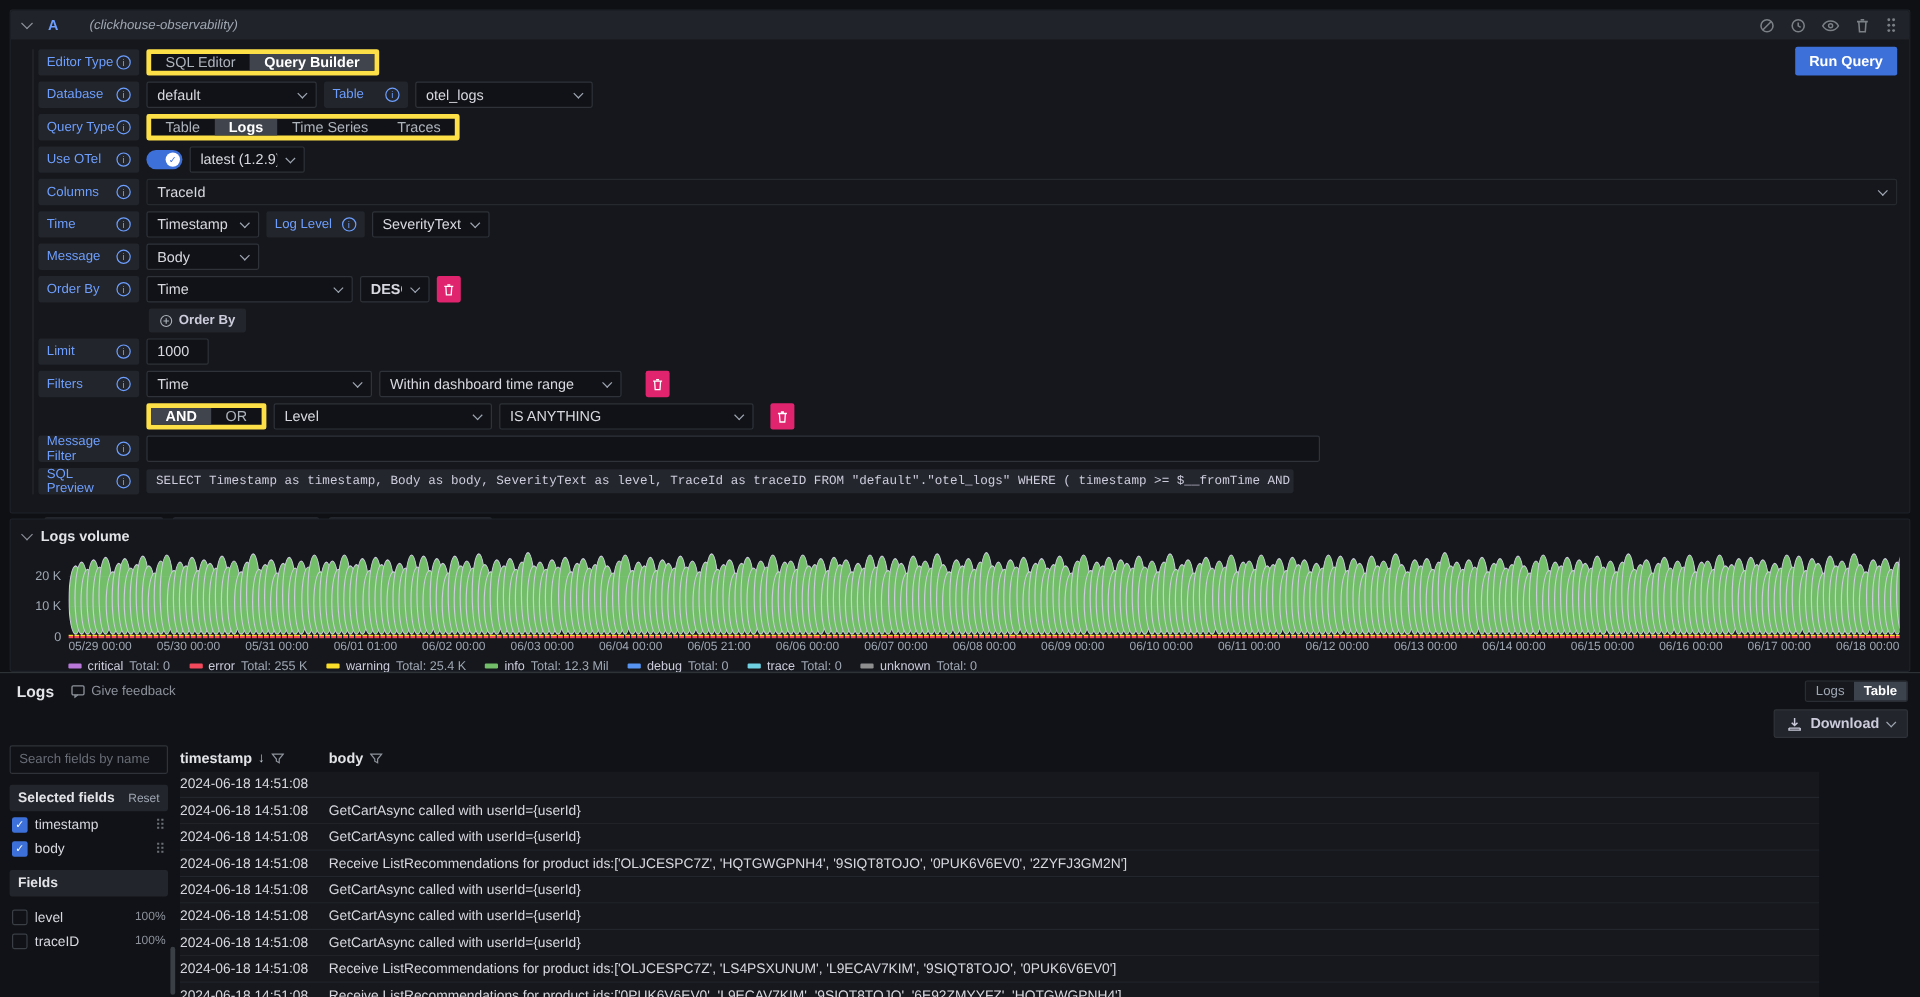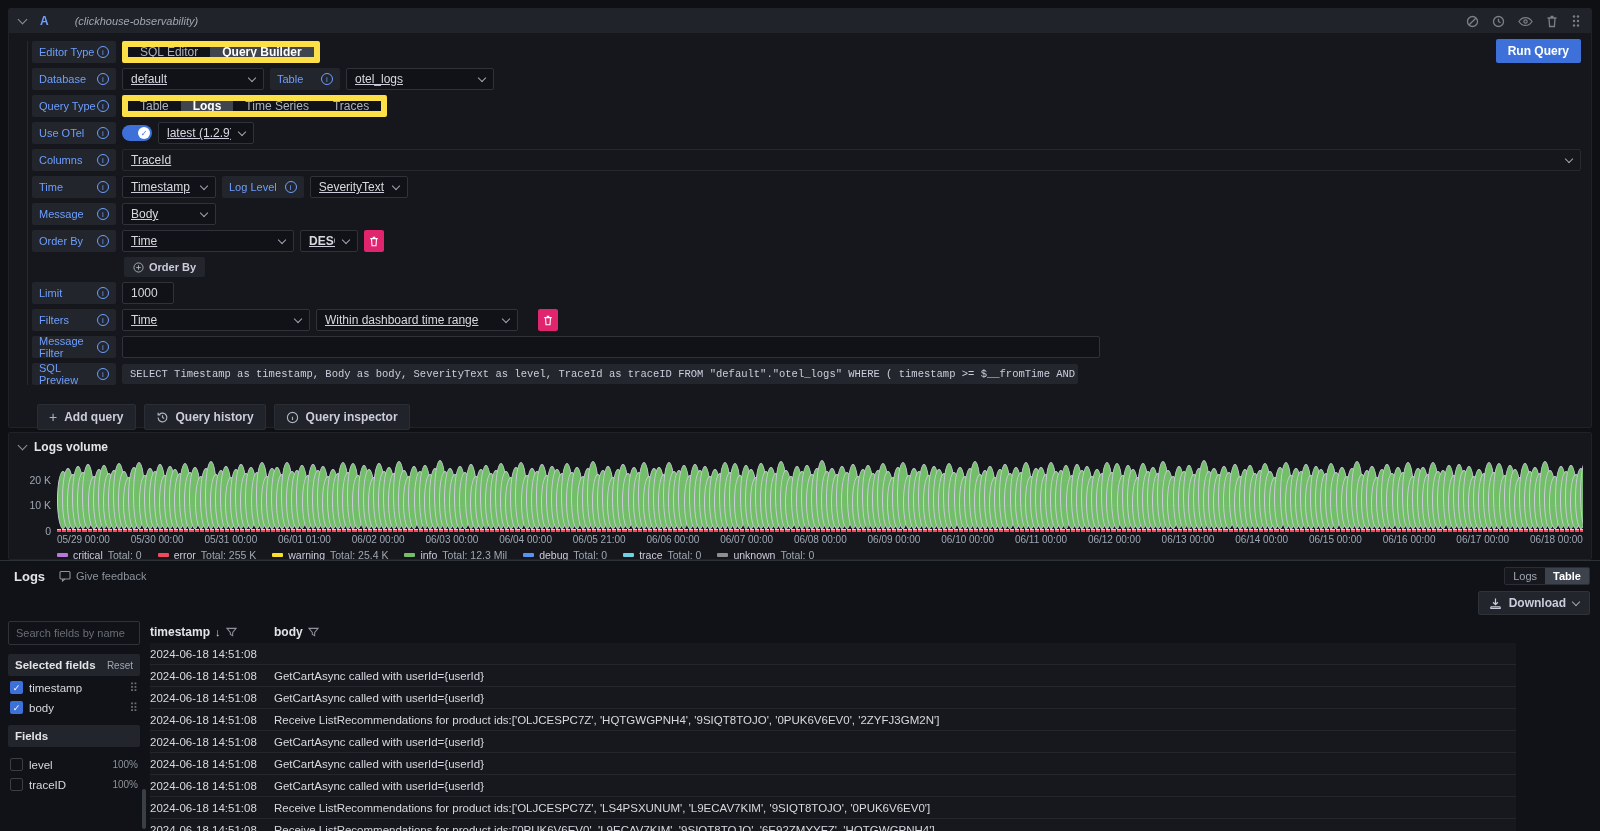--- a/index.html
+++ b/index.html
@@ -16,24 +16,24 @@
   .q-actions{margin-left:auto;display:flex;align-items:center;gap:13px;color:#7b8087;}
   .q-actions svg{display:block;}
   .run-btn{position:absolute;top:30px;right:10px;background:#3d71d9;color:#fff;border:none;border-radius:2px;height:24px;padding:0 12px;font-size:12px;font-weight:bold;font-family:inherit;cursor:pointer;}
 
   .q-body{padding:8px 10px 0 18px;}
   .qrows{border-left:1px solid #26292e;padding-left:4px;}
   .frow{display:flex;align-items:center;margin-bottom:5px;gap:6px;}
   .flabel{background:#22252b;color:#6e9fff;height:22px;display:flex;align-items:center;justify-content:space-between;padding:0 7px;width:84px;border-radius:2px;font-size:11px;flex:none;}
   .flabel.inner{width:auto;min-width:70px;gap:8px;}
   .info{width:12px;height:12px;border:1px solid currentColor;border-radius:50%;font-size:8px;display:flex;align-items:center;justify-content:center;font-style:normal;flex:none;}
-  .seg-group{display:flex;background:#111217;border:6px solid #fde047;border-radius:2px;height:22px;overflow:hidden;}
+  .seg-group{display:flex;background:#111217;border:4px solid #fde047;border-radius:2px;height:22px;overflow:hidden;}
   .seg-opt{padding:0 12px;display:flex;align-items:center;color:#aeb4bc;cursor:pointer;font-size:12px;}
   .seg-opt.active{background:#40444d;color:#fff;font-weight:bold;}
-  .select{background:#111217;border:1px solid #2f3339;border-radius:2px;height:22px;display:flex;align-items:center;padding:0 8px;gap:8px;cursor:pointer;text-decoration:underline;}
+  .select{background:#111217;border:1px solid #2f3339;border-radius:2px;height:22px;display:flex;align-items:center;padding:0 8px;gap:8px;cursor:pointer;}
   .select .val{flex:1;color:#d8d9e0;white-space:nowrap;overflow:hidden;}
   .chev{width:6px;height:6px;border-right:1.3px solid #9fa7b3;border-bottom:1.3px solid #9fa7b3;transform:rotate(45deg);margin-top:-3px;flex:none;}
   .toggle{width:30px;height:16px;background:#3d71d9;border-radius:9px;position:relative;cursor:pointer;flex:none;}
   .toggle .knob{position:absolute;right:2px;top:2px;width:12px;height:12px;background:#fff;border-radius:50%;color:#3d71d9;font-size:8px;display:flex;align-items:center;justify-content:center;font-weight:bold;}
   .text-input{background:#111217;border:1px solid #2f3339;border-radius:2px;height:22px;color:#d8d9e0;padding:0 8px;font-family:inherit;font-size:12px;}
   .trash-btn{background:#e0246e;border:none;border-radius:2px;width:20px;height:22px;display:flex;align-items:center;justify-content:center;cursor:pointer;flex:none;}
   .add-inline{background:#22252b;border:none;border-radius:2px;height:20px;display:flex;align-items:center;gap:5px;color:#ccccdc;padding:0 9px;font-size:11px;font-weight:bold;font-family:inherit;cursor:pointer;margin-left:2px;}
   .sql-box{background:#24262d;border-radius:2px;min-height:20px;display:flex;align-items:center;padding:2px 8px;font-family:"Liberation Mono","DejaVu Sans Mono",monospace;font-size:10.5px;color:#ccccdc;white-space:nowrap;overflow:hidden;}
   .q-footer{display:flex;gap:8px;padding:14px 0 0 10px;}
   .q-footer button{background:#202329;border:1px solid #2a2e34;border-radius:2px;height:26px;display:flex;align-items:center;gap:7px;color:#ccccdc;padding:0 11px;font-size:12px;font-weight:bold;font-family:inherit;cursor:pointer;}
@@ -284,20 +284,40 @@
           <span class="val">Within dashboard time range</span>
             <span class="chev"></span>
         </div>
         <button class="trash-btn" style="margin-left:14px">
           <svg width="10" height="11" viewBox="0 0 12 13" fill="none" stroke="#fff" stroke-width="1.3">
               <path d="M1.5 3h9M4.5 1.5h3M3 3l.6 8.5h4.8L9 3"></path>
             </svg>
         </button>
       </div>
 
+      <div class="frow">
+        <div style="width:84px;flex:none"></div>
+        <div class="seg-group">
+          <div class="seg-opt active" style="font-weight:bold">AND</div>
+          <div class="seg-opt">OR</div>
+        </div>
+        <div class="select" style="width:182px">
+          <span class="val">Level</span>
+            <span class="chev"></span>
+        </div>
+        <div class="select" style="width:212px">
+          <span class="val">IS ANYTHING</span>
+            <span class="chev"></span>
+        </div>
+        <button class="trash-btn" style="margin-left:8px">
+          <svg width="10" height="11" viewBox="0 0 12 13" fill="none" stroke="#fff" stroke-width="1.3">
+              <path d="M1.5 3h9M4.5 1.5h3M3 3l.6 8.5h4.8L9 3"></path>
+            </svg>
+        </button>
+      </div>
 
 
       <div class="frow">
         <div class="flabel">
           <span>Message Filter</span>
           <span class="info">i</span>
         </div>
         <input class="text-input" style="width: 978px;" value="">
       </div>
 

